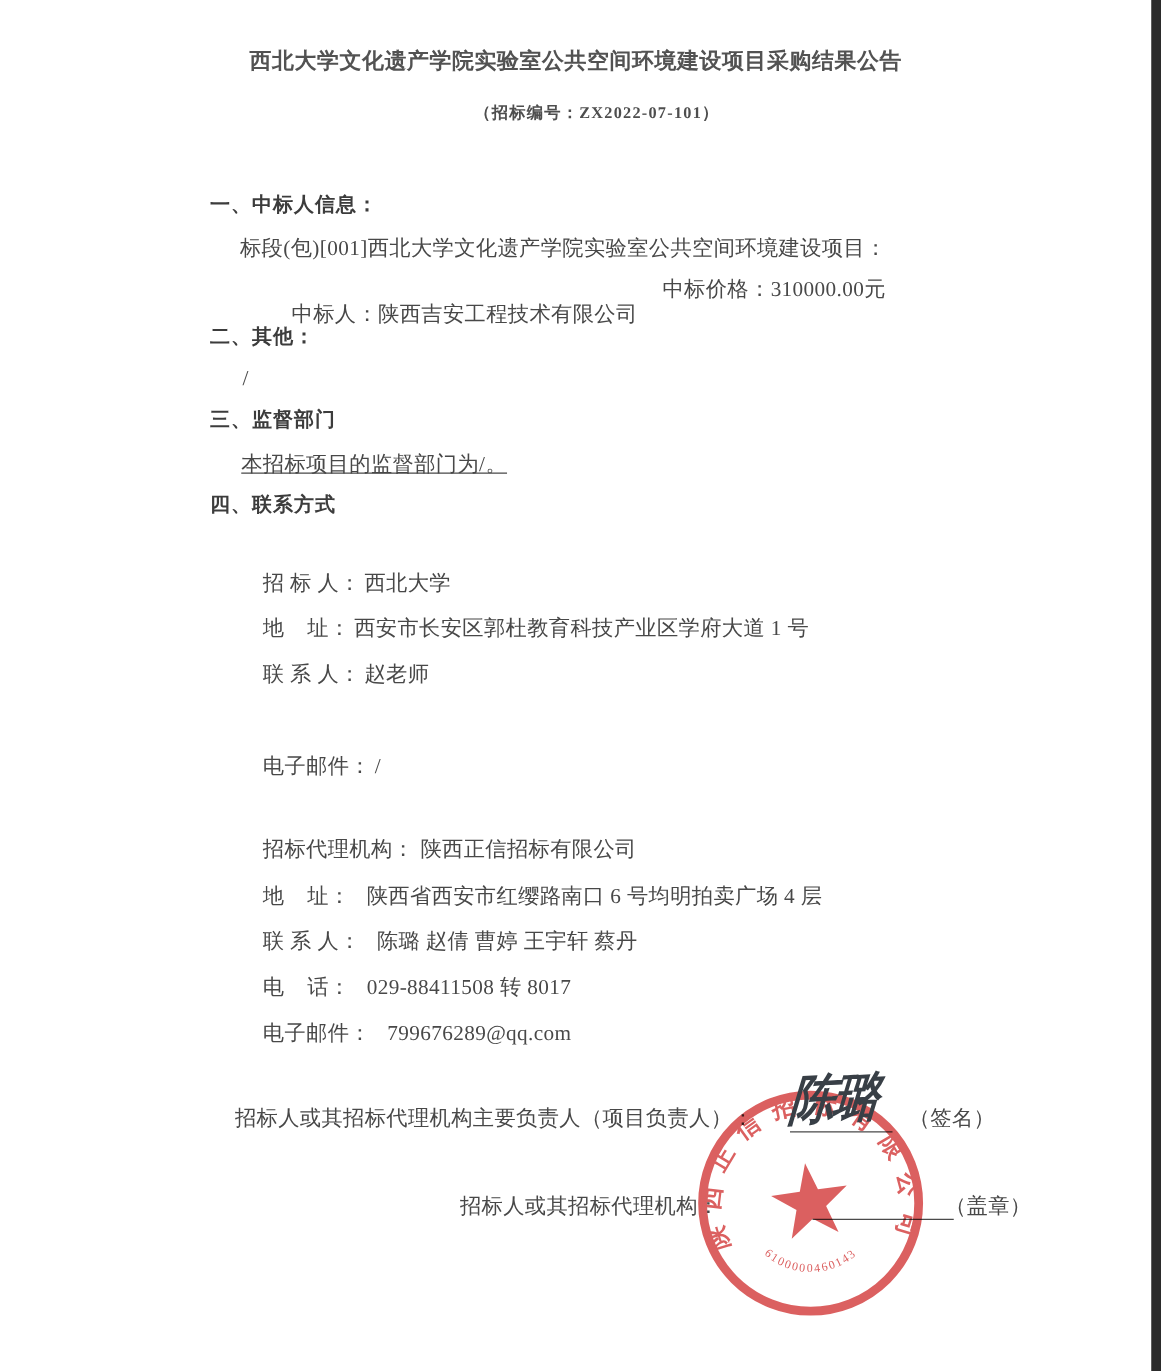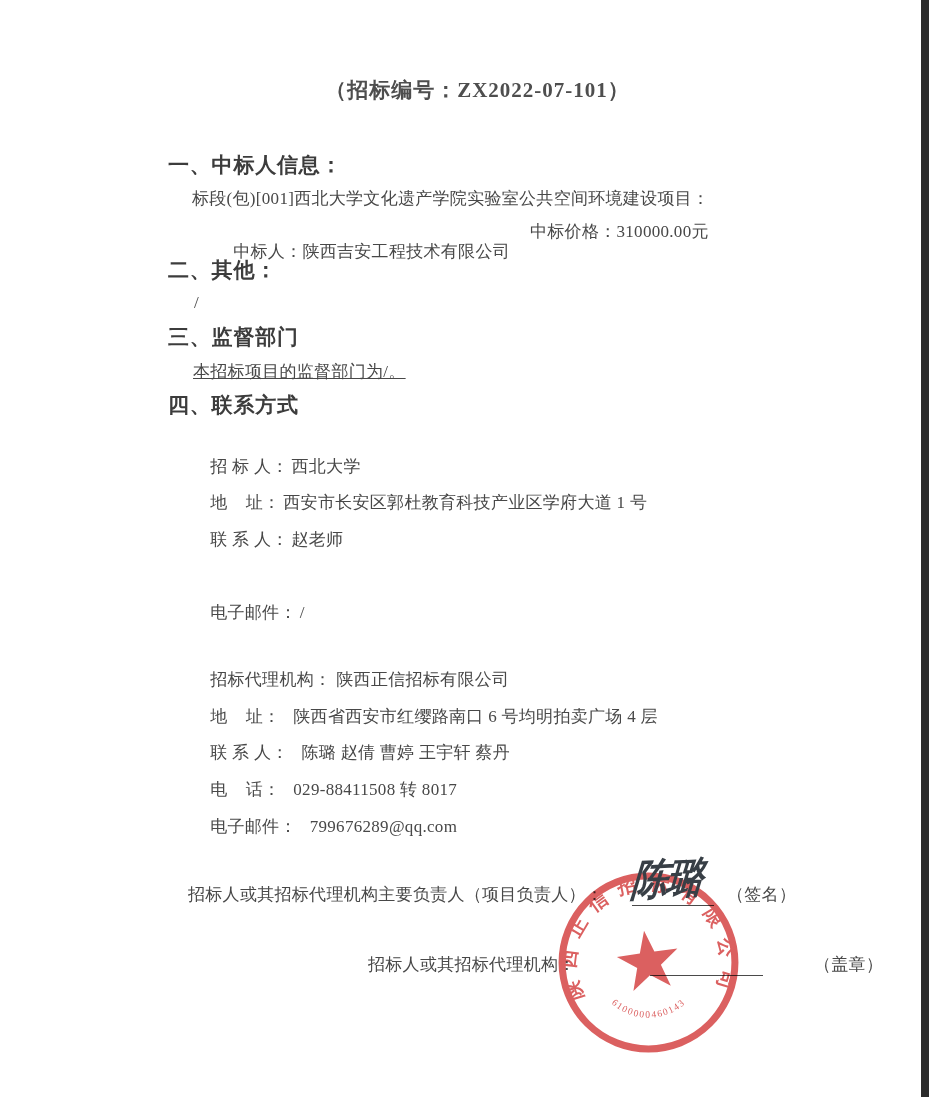--- a/index.html
+++ b/index.html
@@ -32,27 +32,27 @@
     font-weight: bold;
     font-size: 17.5px;
     color: #525252;
     letter-spacing: 0.5px;
   }
   .doc-subtitle {
     left: 0; right: 8px;
     text-align: center;
     text-indent: 34px;
     font-weight: bold;
-    font-size: 21px;
+    font-size: 13px;
     color: #4e4e4e;
     letter-spacing: 1px;
   }
   .h {
     font-weight: bold;
-    font-size: 21px;
+    font-size: 16px;
     color: #3c3c3c;
     letter-spacing: 0.8px;
   }
   .row .lbl { white-space: pre; }
   .row .val { margin-left: 3px; margin-top: 20px; }
   .row.ag .val { margin-left: 13px; }
   .row.ag-first .val { margin-left: 5px; }
   .price-part { position: absolute; left: 315px; top: 0; white-space: pre; }
   .uline {
     position: absolute;
@@ -79,20 +79,21 @@
     opacity: 0.87;
     z-index: 4;
   }
   .seal text { font-family: "Liberation Serif", "DejaVu Serif", serif; }
 </style>
 </head>
 <body>
 
 <div class="page">
 
+  <div class="tline doc-title" style="top:38px;">西北大学文化遗产学院实验室公共空间环境建设项目采购结果公告</div>
   <div class="tline doc-subtitle" style="top:80px;">（招标编号：ZX2022-07-101）</div>
 
   <div class="tline h" style="top:155px; left:168px;">一、中标人信息：</div>
   <div class="tline" style="top:189px; left:192px;">标段(包)[001]西北大学文化遗产学院实验室公共空间环境建设项目：</div>
   <div class="tline" style="top:222px; left:215px; right:8px;">
     <span>中标人：</span><span>陕西吉安工程技术有限公司</span>
     <span class="price-part"><span>中标价格：</span><span>310000.00元</span></span>
   </div>
 
   <div class="tline h" style="top:260px; left:168px;">二、其他：</div>
@@ -131,21 +132,21 @@
   <div class="tline row ag" style="top:797px; left:192px;">
     <span class="lbl">电子邮件：</span><span class="val">799676289@qq.com</span>
   </div>
 
   <div class="tline" style="top:885px; left:188px;">招标人或其招标代理机构主要负责人（项目负责人）：</div>
   <div class="uline" style="top:905px; left:632px; width:82px;"></div>
   <div class="tline" style="top:885px; left:727px;">（签名）</div>
 
   <div class="tline" style="top:955px; left:368px;">招标人或其招标代理机构：</div>
   <div class="uline" style="top:975px; left:650px; width:113px;"></div>
-  <div class="tline" style="top:955px; left:814px;">（盖章）</div>
+  <div class="tline" style="top:955px; left:756px;">（盖章）</div>
 
   <div class="signature">陈璐</div>
 
   <svg class="seal" viewBox="-100 -100 200 200">
     <circle cx="0" cy="0" r="86" fill="none" stroke-width="7" stroke="#d64848"></circle>
     <polygon points="0,-32 -7.3,-10.1 -30.4,-9.9 -11.9,3.9 -18.8,25.9 0,12.5 18.8,25.9 11.9,3.9 30.4,-9.9 7.3,-10.1" transform="rotate(-8)" fill="#d64848"></polygon>
     <defs>
       <path id="sealArcTop" d="M -59.4 41.6 A 72.5 72.5 0 1 1 59.4 41.6" fill="none"></path>
       <path id="sealArcBottom" d="M -42.1 35.4 A 55 55 0 0 0 42.1 35.4" fill="none"></path>
     </defs>

